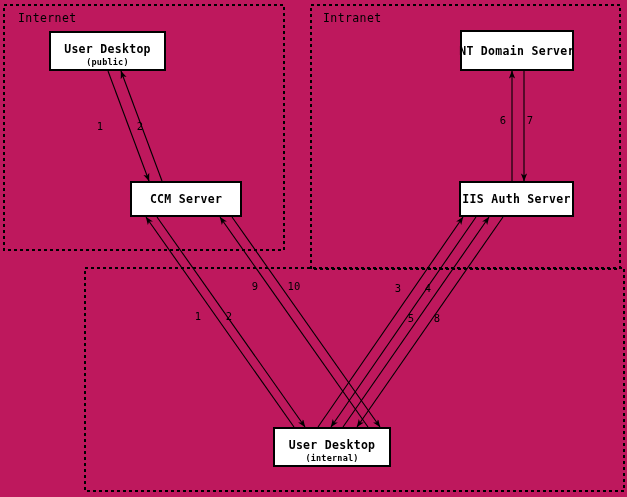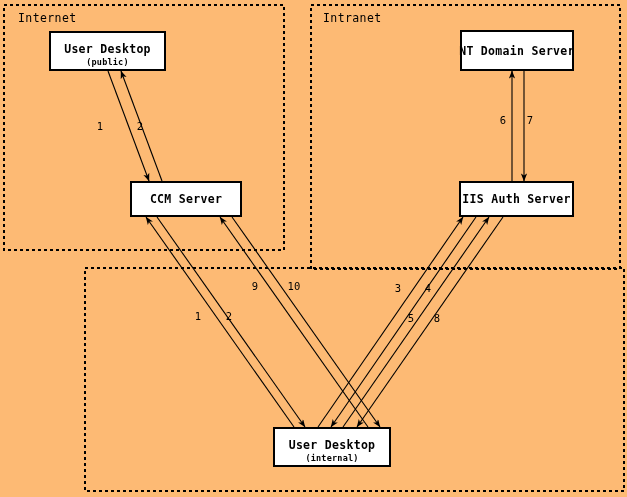--- a/index.html
+++ b/index.html
@@ -7,21 +7,21 @@
     padding: 0;
     background: #ffffff;
   }
   body {
     font-family: "DejaVu Sans Mono", monospace;
   }
   #diagram-root {
     position: relative;
     width: 627px;
     height: 497px;
-    background: #fdba74;
+    background: #be185d;
     overflow: hidden;
   }
   svg#diagram-svg {
     display: block;
     width: 627px;
     height: 497px;
   }
   .zone-rect {
     fill: none;
     stroke: #000000;

